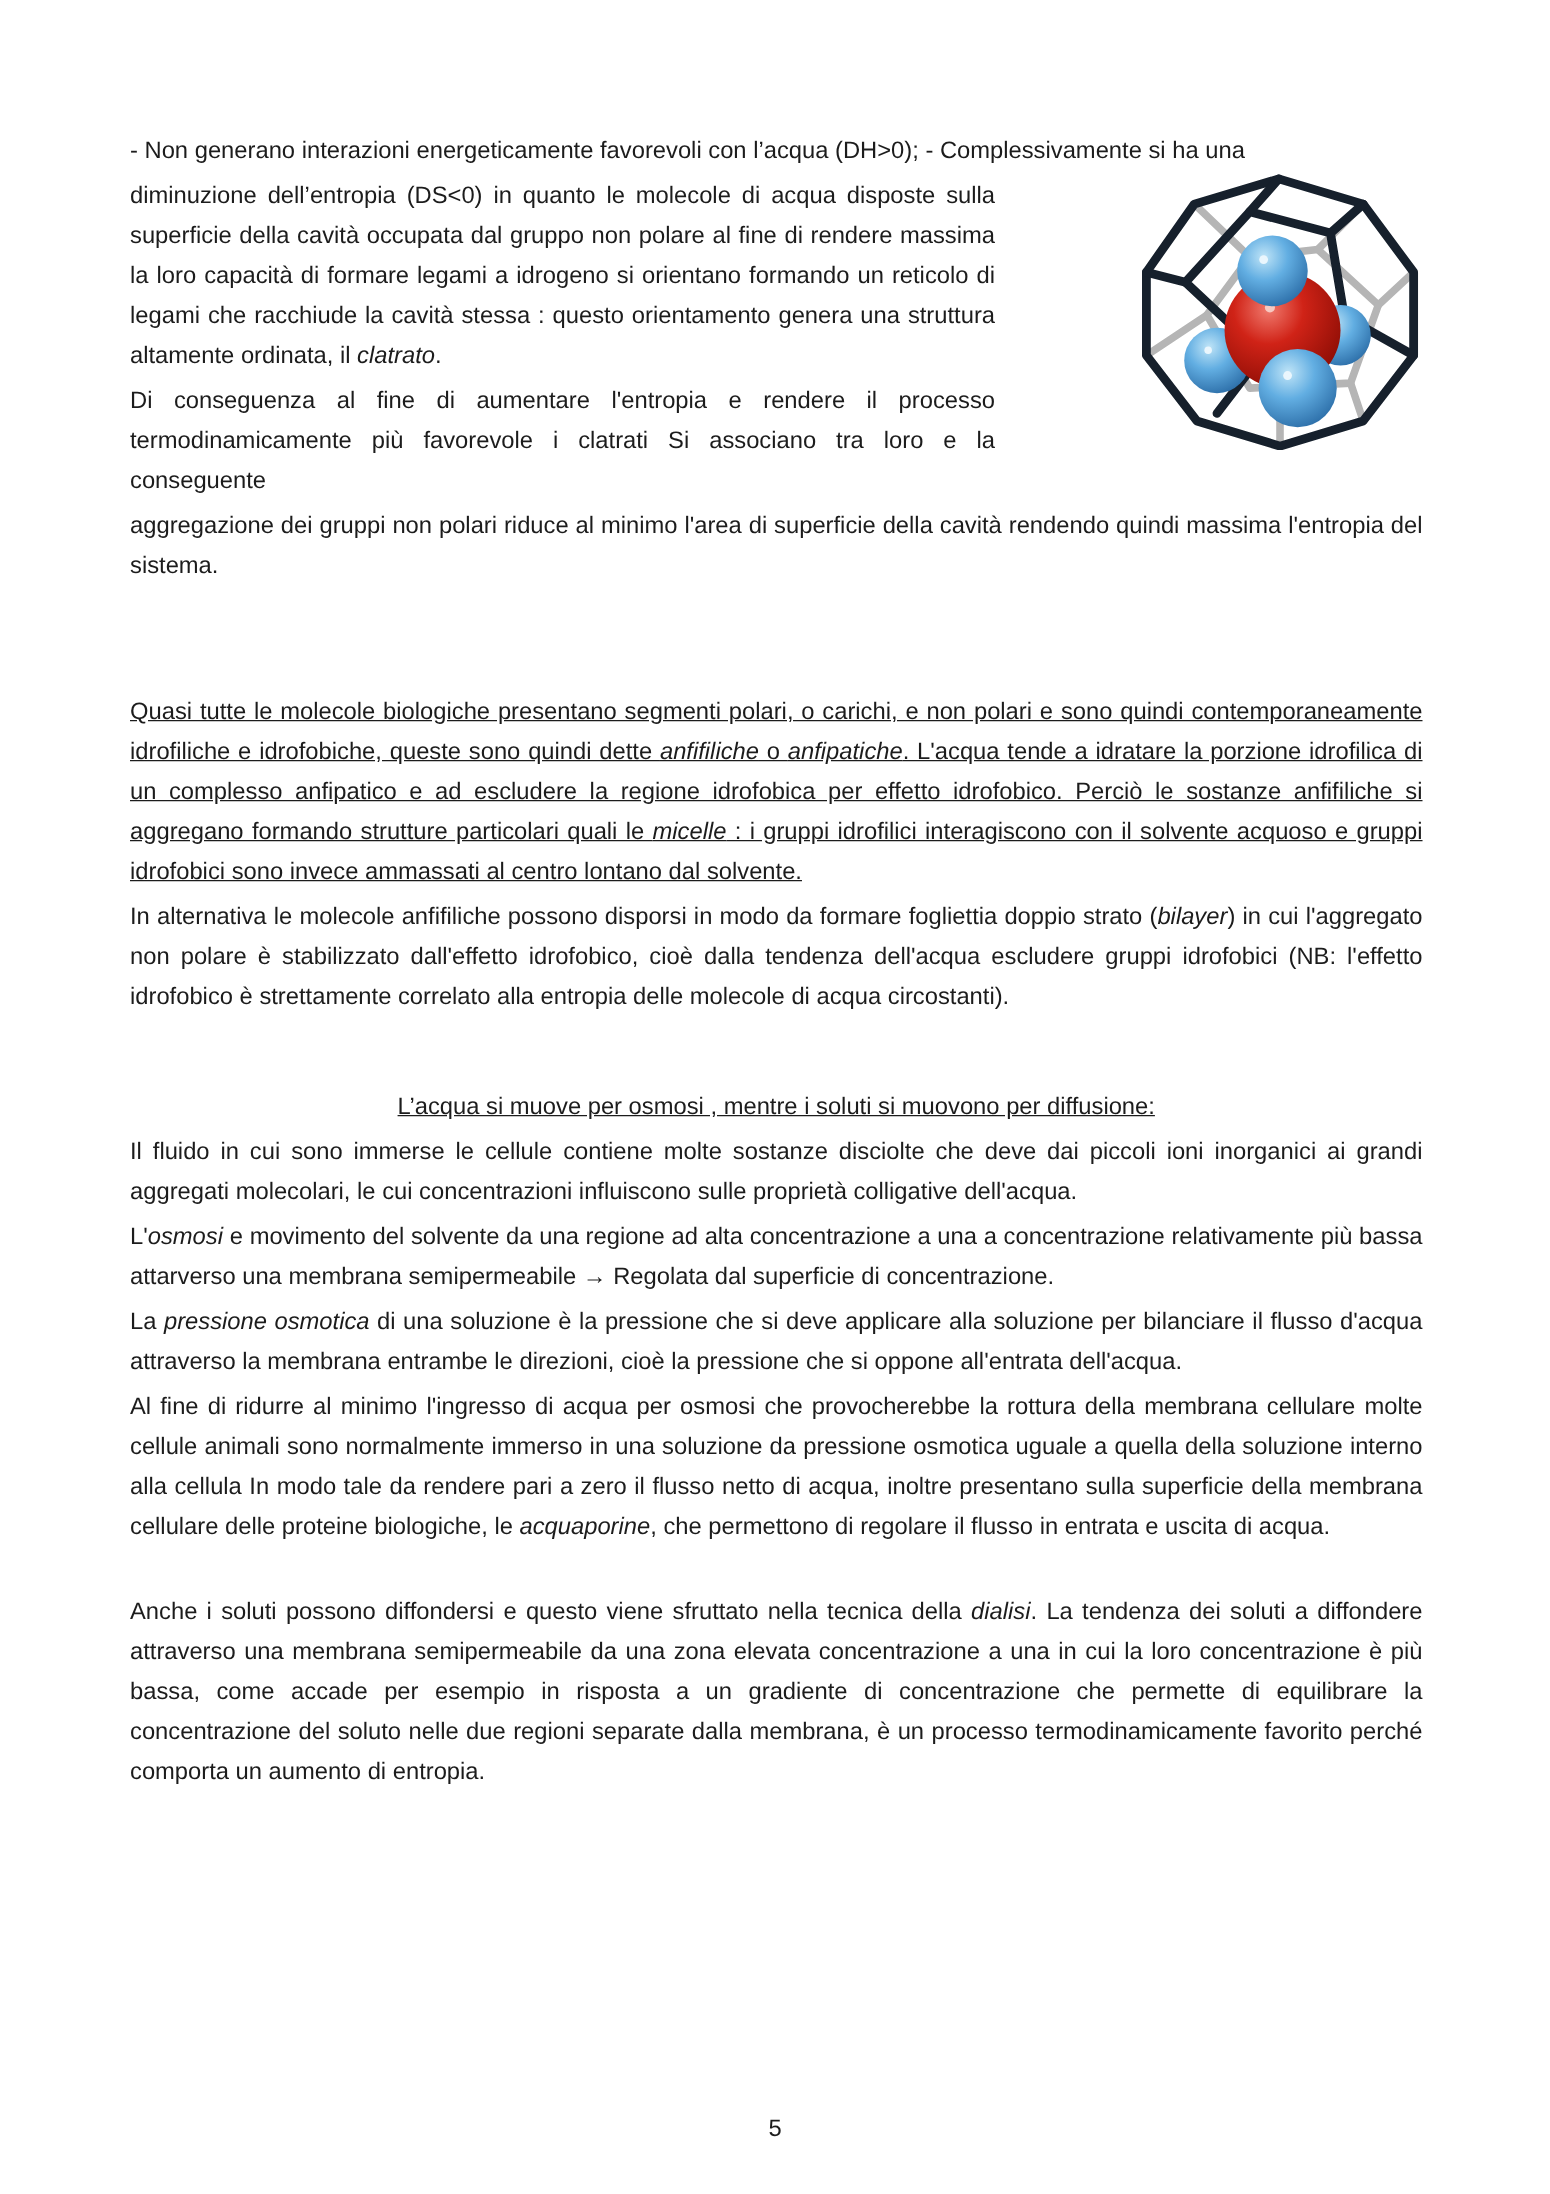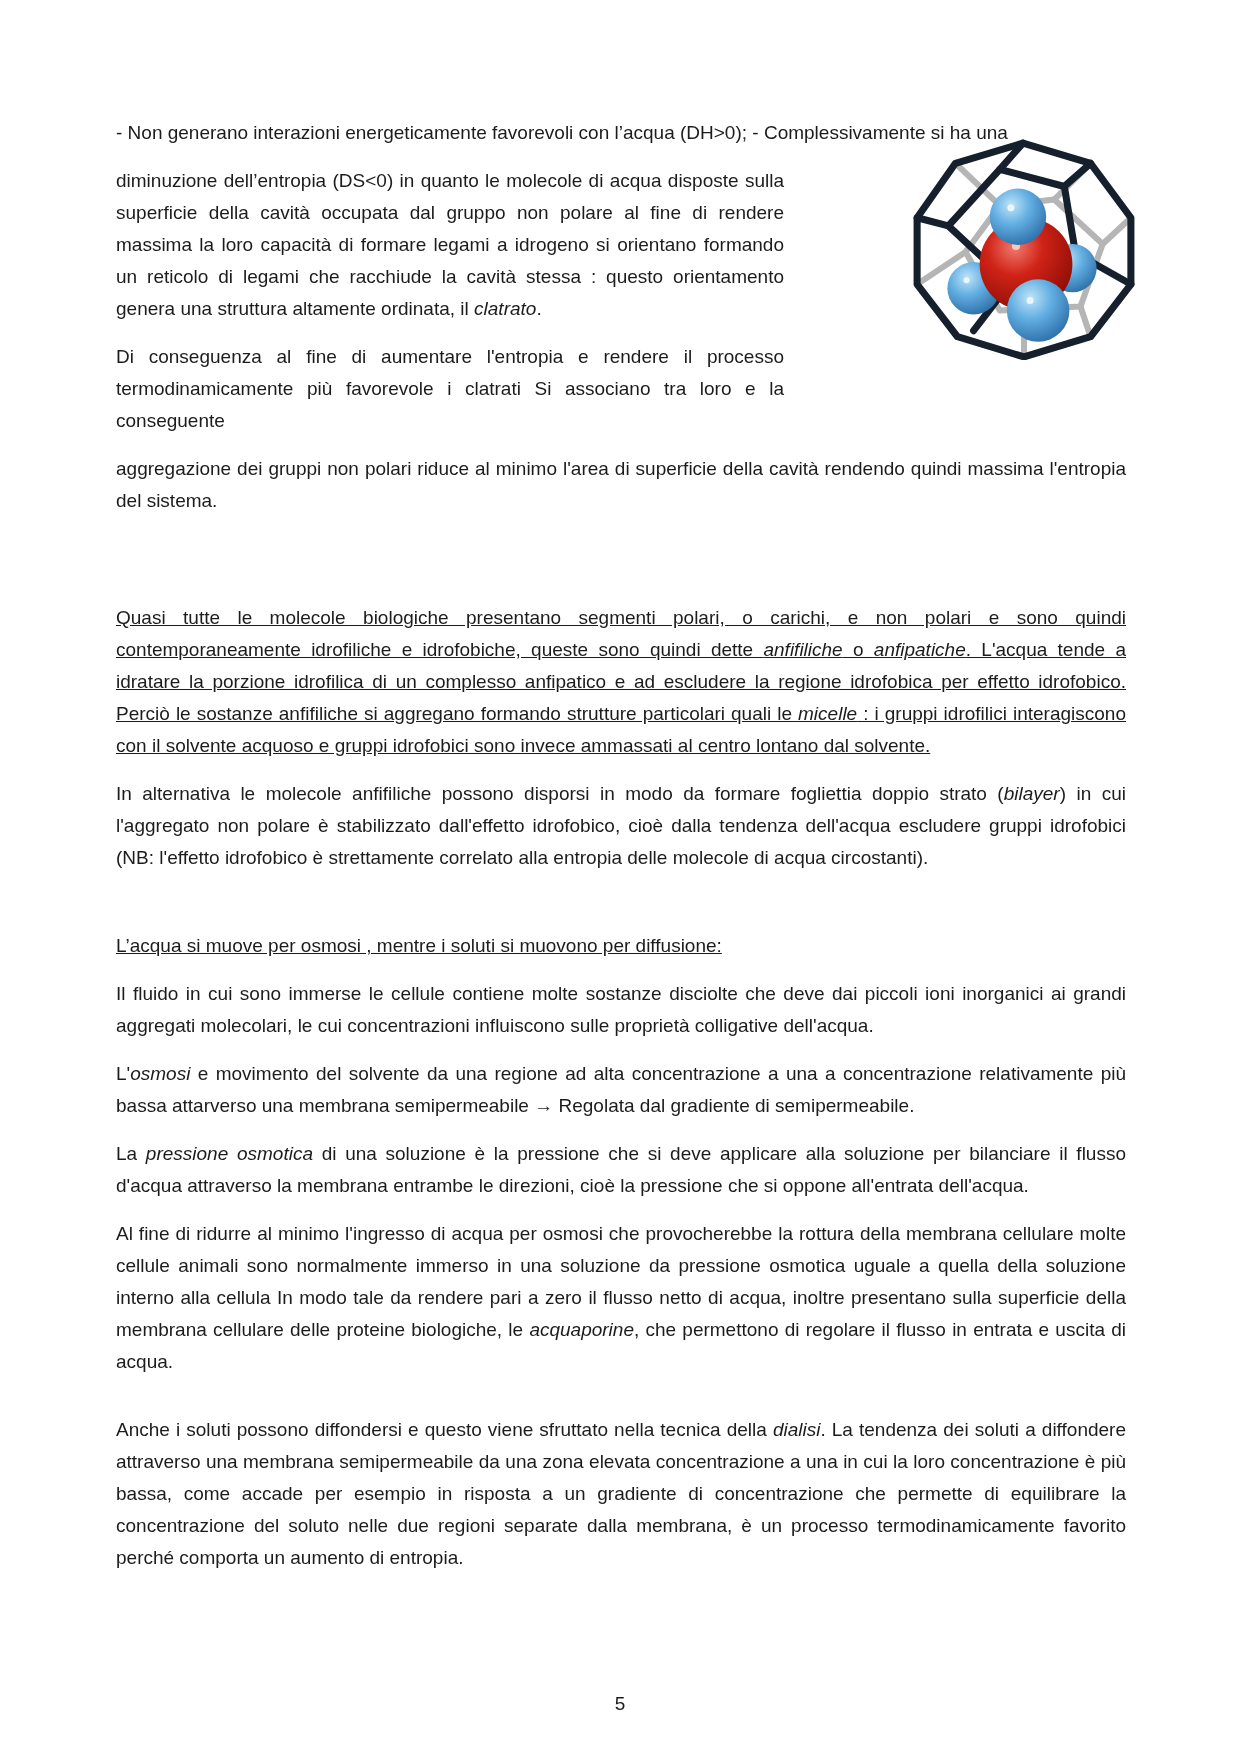--- a/index.html
+++ b/index.html
@@ -13,26 +13,26 @@
     line-height: 32px;
     color: #1c1c1c;
     overflow: hidden;
   }
   .text-col {
     position: absolute;
     left: 100px;
     top: 101px;
     width: 1042px;
   }
-  p { margin: 16px; text-align: justify; }
+  p { margin: 4px; text-align: justify; }
   .narrow { width: 700px; }
   .it, .italic { font-style: italic; }
   .bd { font-weight: bold; }
   .heading-underline {
-    text-align: left;
+    text-align: center;
     text-decoration: underline;
     margin-top: 56px;
   }
   .gap-lg { margin-top: 85px; text-decoration: underline; }
   .gap-md { margin-top: 36px; }
   .figure-clathrate {
     position: absolute;
     left: 903px;
     top: 138px;
     width: 240px;
@@ -63,21 +63,21 @@
     </div>
 
     <p><span>aggregazione dei gruppi non polari riduce al minimo l'area di superficie della cavità rendendo quindi massima l'entropia del sistema.</span></p>
 
     <p class="gap-lg"><span>Quasi tutte le molecole biologiche presentano segmenti polari, o carichi, e non polari e sono quindi contemporaneamente idrofiliche e idrofobiche, queste sono quindi dette </span><span class="it">anfifiliche</span><span> o </span><span class="it">anfipatiche</span><span>. L'acqua tende a idratare la porzione idrofilica di un complesso anfipatico e ad escludere la regione idrofobica per effetto idrofobico. Perciò le sostanze anfifiliche si aggregano formando strutture particolari quali le </span><span class="it">micelle</span><span> : i gruppi idrofilici interagiscono con il solvente acquoso e gruppi idrofobici sono invece ammassati al centro lontano dal solvente.</span></p>
     <p><span>In alternativa le molecole anfifiliche possono disporsi in modo da formare fogliettia doppio strato (</span><span class="it">bilayer</span><span>) in cui l'aggregato non polare è stabilizzato dall'effetto idrofobico, cioè dalla tendenza dell'acqua escludere gruppi idrofobici (NB: l'effetto idrofobico è strettamente correlato alla entropia delle molecole di acqua circostanti).</span></p>
 
     <p class="heading-underline"><span>L’acqua si muove per osmosi , mentre i soluti si muovono per diffusione:</span></p>
 
     <p><span>Il fluido in cui sono immerse le cellule contiene molte sostanze disciolte che deve dai piccoli ioni inorganici ai grandi aggregati molecolari, le cui concentrazioni influiscono sulle proprietà colligative dell'acqua.</span></p>
-    <p><span>L'</span><span class="it">osmosi</span><span> e movimento del solvente da una regione ad alta concentrazione a una a concentrazione relativamente più bassa attarverso una membrana semipermeabile </span><span class="bd">→</span><span> Regolata dal gradiente di semipermeabile.</span></p>
+    <p><span>L'</span><span class="it">osmosi</span><span> e movimento del solvente da una regione ad alta concentrazione a una a concentrazione relativamente più bassa attarverso una membrana semipermeabile </span><span class="bd">→</span><span> Regolata dal superficie di concentrazione.</span></p>
     <p><span>La </span><span class="it">pressione osmotica</span><span> di una soluzione è la pressione che si deve applicare alla soluzione per bilanciare il flusso d'acqua attraverso la membrana entrambe le direzioni, cioè la pressione che si oppone all'entrata dell'acqua.</span></p>
     <p><span>Al fine di ridurre al minimo l'ingresso di acqua per osmosi che provocherebbe la rottura della membrana cellulare molte cellule animali sono normalmente immerso in una soluzione da pressione osmotica uguale a quella della soluzione interno alla cellula In modo tale da rendere pari a zero il flusso netto di acqua, inoltre presentano sulla superficie della membrana cellulare delle proteine biologiche, le </span><span class="it">acquaporine</span><span>,  che permettono di regolare il flusso in entrata e uscita di acqua.</span></p>
 
     <p class="gap-md"><span>Anche i soluti possono diffondersi e questo viene sfruttato nella tecnica della </span><span class="it">dialisi</span><span>. La tendenza dei soluti a diffondere attraverso una membrana semipermeabile da una zona elevata concentrazione a una in cui la loro concentrazione è più bassa, come accade per esempio in risposta a un gradiente di concentrazione che permette di equilibrare la concentrazione del soluto nelle due regioni separate dalla membrana, è un processo termodinamicamente favorito perché comporta un aumento di entropia.</span></p>
 
   </div>
 
   <figure class="figure-clathrate">
     <svg viewBox="0 0 238 218" xmlns="http://www.w3.org/2000/svg">
       <defs>

